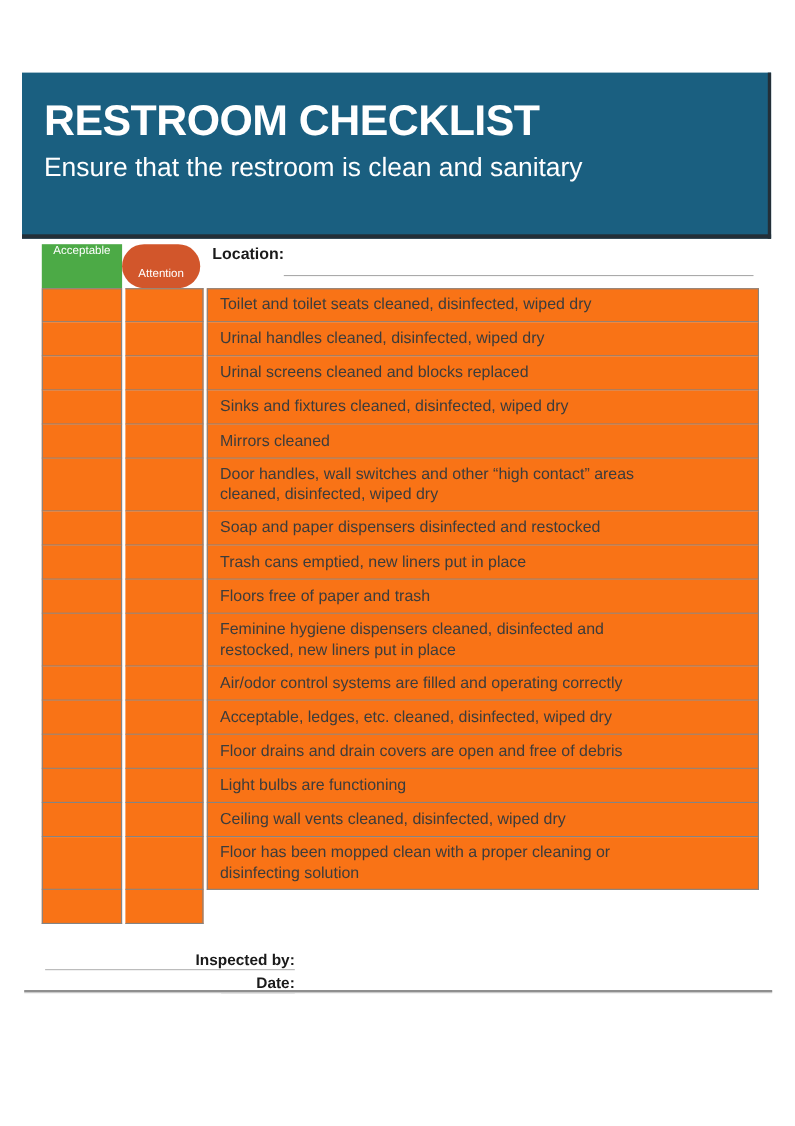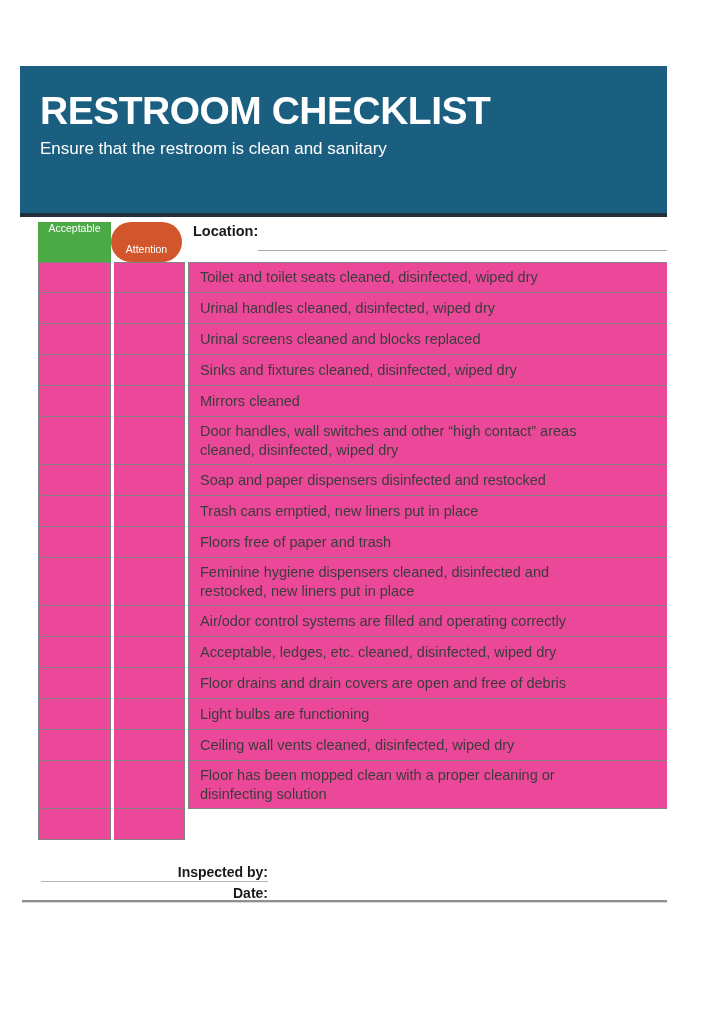--- a/index.html
+++ b/index.html
@@ -1,32 +1,32 @@
 <!DOCTYPE html>
 <html style="--banner: #1a5f80; --banner-border: #232f38; --acceptable-green: #4caa46; --attention-orange: #d2562b;"><head>
 <meta charset="utf-8">
 <style>
   html,body { margin:0; padding:0; background:#fff; }
   .page {
-    position:relative; width:667px; height:1024px; background:#ffffff;
+    position:relative; width:723px; height:1024px; background:#ffffff;
     font-family:"Liberation Sans","DejaVu Sans",sans-serif; overflow:hidden;
   }
   
   .banner {
     position:absolute; left:20px; top:66px; width:678px; height:147px;
     background:var(--banner,#1a5f80);
     border-right:3px solid var(--banner-border,#232f38);
     border-bottom:4px solid var(--banner-border,#232f38);
   }
   .banner .title {
     margin:25px 0 0 20px; color:#ffffff; font-size:39px; font-weight:bold;
     letter-spacing:-0.5px; line-height:1.05;
   }
   .banner .subtitle {
-    margin:7px 0 0 20px; color:#ffffff; font-size:17px; font-weight:normal;
+    margin:7px 0 0 20px; color:#ffffff; font-size:24px; font-weight:normal;
   }
   
   .hdr-green {
     position:absolute; left:38px; top:222px; width:73px; height:40px;
     background:var(--acceptable-green,#4caa46); box-sizing:border-box;
     display:flex; justify-content:center; align-items:flex-start;
   }
   .hdr-green span { color:#fff; font-size:10.5px; line-height:11px; padding-top:1px; }
   .hdr-orange {
     position:absolute; left:111px; top:222px; width:71px; height:40px;
@@ -40,21 +40,21 @@
   }
   .location-line {
     position:absolute; left:258px; top:250px; width:427px; height:0;
     border-top:1.5px solid #aaaaaa;
   }
   
   .grid {
     position:absolute; left:38px; top:262px;
     display:grid; grid-template-columns:73px 71px 502px; column-gap:3px;
   }
-  .grid > div { box-sizing:border-box; background:#ec4899; }
+  .grid > div { box-sizing:border-box; background:#f97316; }
   .c1 { border-left:1px solid #848484; border-right:1px solid #848484; border-bottom:1px solid #848484; }
   .c2 { border-right:1px solid #848484; border-bottom:1px solid #848484; }
   .c3 { border-left:1px solid #848484; border-right:1px solid #848484; border-bottom:1px solid #848484;
         display:flex; align-items:center; padding:5px 10px 5px 11px; }
   .grid > div:nth-child(-n+3) { border-top:1px solid #848484; }
   .c1, .c2 { min-height:31px; }
   .c3 span {
     font-size:14.5px; line-height:18.5px; color:#3c3c3c; white-space:pre-line;
   }
   

